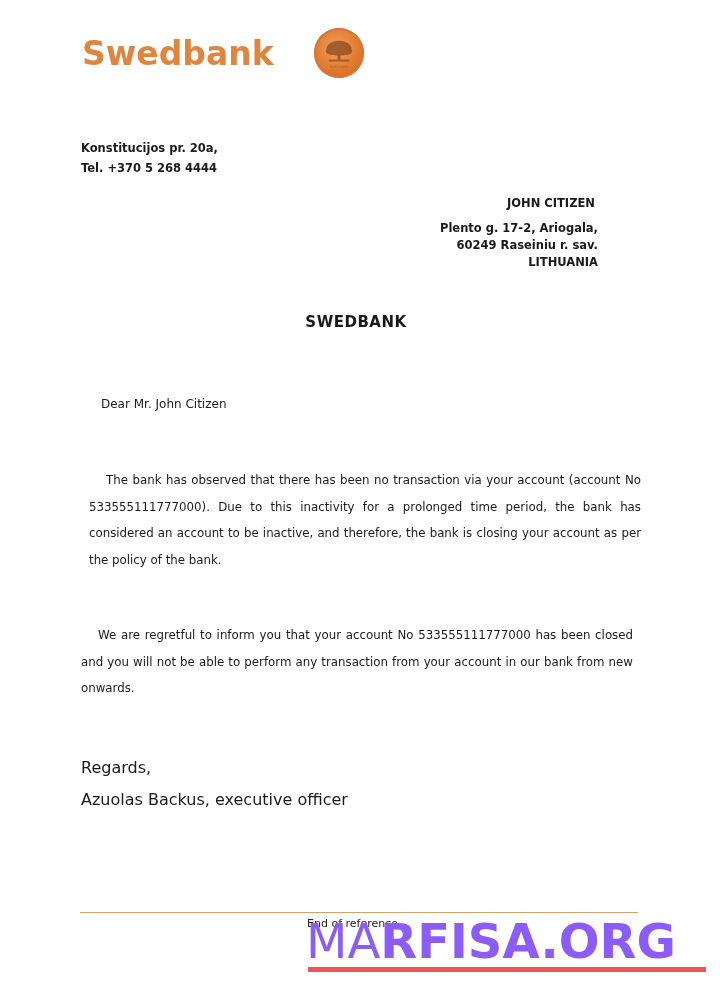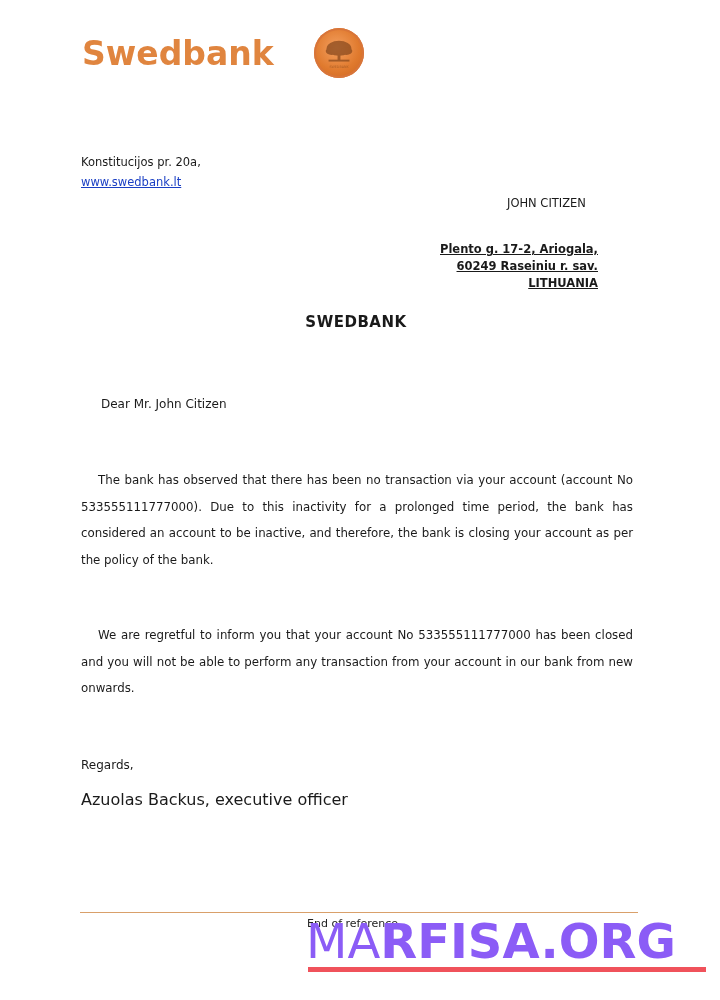--- a/index.html
+++ b/index.html
@@ -15,43 +15,43 @@
       color: #e0853f; letter-spacing: 0px;
     }
     .logo-coin {
       width: 50px; height: 50px; border-radius: 50%; margin-left: 6px;
       background: radial-gradient(circle at 45% 40%, #f4a060 0%, #e07a2e 55%, #c9601c 100%);
       box-shadow: inset 0 0 0 2px #d8753a;
       display: flex; align-items: center; justify-content: center; position: relative;
     }
     .logo-coin svg { width: 38px; height: 38px; }
     .sender {
-      position: absolute; left: 81px; top: 138px; font-size: 11.5px; font-weight: normal; line-height: 20px; margin-top: 14px;
+      position: absolute; left: 81px; top: 138px; font-size: 11.5px; font-weight: bold; line-height: 20px;
     }
     .sender a { color: #1a3fc4; text-decoration: underline; }
     .recipient-name {
-      position: absolute; left: 507px; top: 196px; font-size: 11.5px; font-weight: normal;
+      position: absolute; left: 507px; top: 196px; font-size: 11.5px; font-weight: bold;
     }
     .recipient-addr {
-      position: absolute; right: 122px; top: 241px; text-align: right; font-size: 11.5px; font-weight: bold; line-height: 17px; text-decoration: underline;
+      position: absolute; right: 122px; top: 220px; text-align: right; font-size: 11.5px; font-weight: bold; line-height: 17px;
     }
     .title {
       position: absolute; left: 0; width: 712px; top: 313px; text-align: center;
       font-size: 15px; font-weight: bold; letter-spacing: 0.5px;
     }
     .greeting {
       position: absolute; left: 101px; top: 397px; font-size: 12px;
     }
     .para {
       position: absolute; left: 81px; width: 552px; font-size: 11.8px; line-height: 26.5px;
       text-align: justify; text-indent: 17px;
     }
-    .para1 { top: 467px; }
+    .para1 { top: 467px; margin-left: 8px; }
     .para2 { top: 622px; }
-    .regards { position: absolute; left: 81px; top: 758px; font-size: 12px; }
+    .regards { position: absolute; left: 81px; top: 758px; font-size: 16px; }
     .signer { position: absolute; left: 81px; top: 790px; font-size: 16px; text-align: right; }
     .footer-rule {
       position: absolute; left: 80px; top: 912px; width: 558px; height: 0; border-top: 1.5px solid #d9a06a;
     }
     .footer-text {
       position: absolute; left: 307px; top: 917px; font-size: 11px; color: #222;
     }
     .watermark {
       position: absolute; left: 306px; top: 914px; font-family: "DejaVu Sans", sans-serif;
       font-size: 48px; color: #8b5cf6; letter-spacing: 0px; line-height: 54px;
@@ -76,21 +76,21 @@
         <rect x="18.5" y="18" width="3" height="10"></rect>
         <rect x="9" y="27" width="22" height="2"></rect>
       </g>
       <text x="20" y="36" font-size="3.5" text-anchor="middle" fill="#8a4a1e" opacity="0.6">SWEDBANK</text>
     </svg>
   </span>
 </div>
 
 <div class="sender">
   <div>Konstitucijos pr. 20a,</div>
-  <div><a>www.swedbank.lt</a></div>
+  <div>Tel. +370 5 268 4444</div>
 </div>
 
 <div class="recipient-name">JOHN CITIZEN</div>
 
 <div class="recipient-addr">
   <div>Plento g. 17-2, Ariogala,</div>
   <div>60249 Raseiniu r. sav.</div>
   <div>LITHUANIA</div>
 </div>
 

